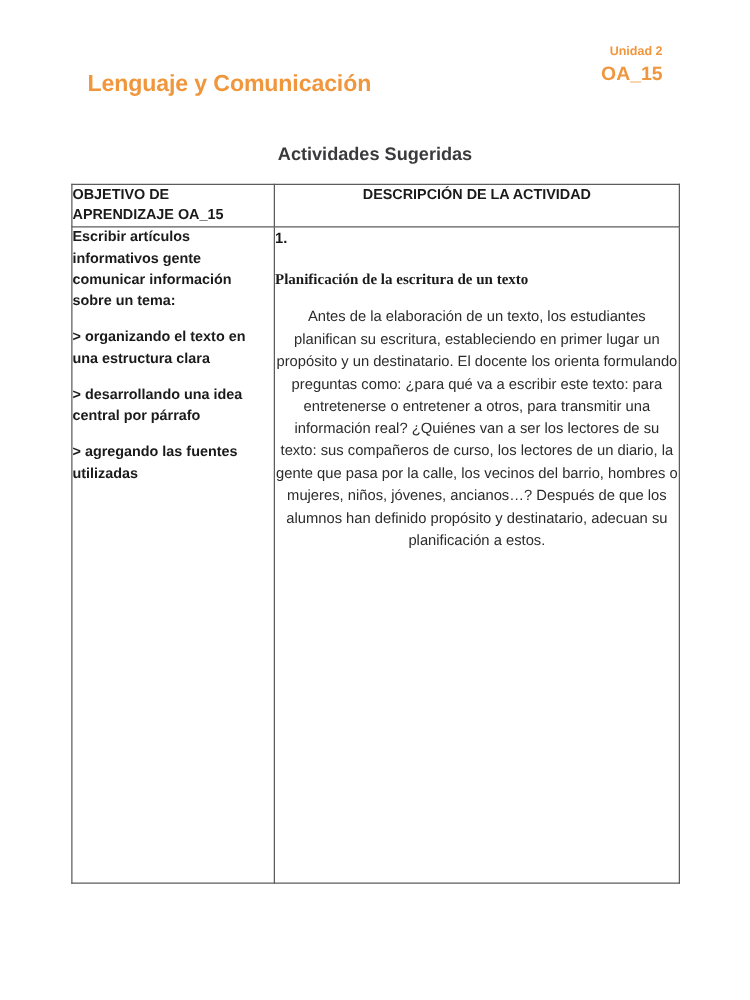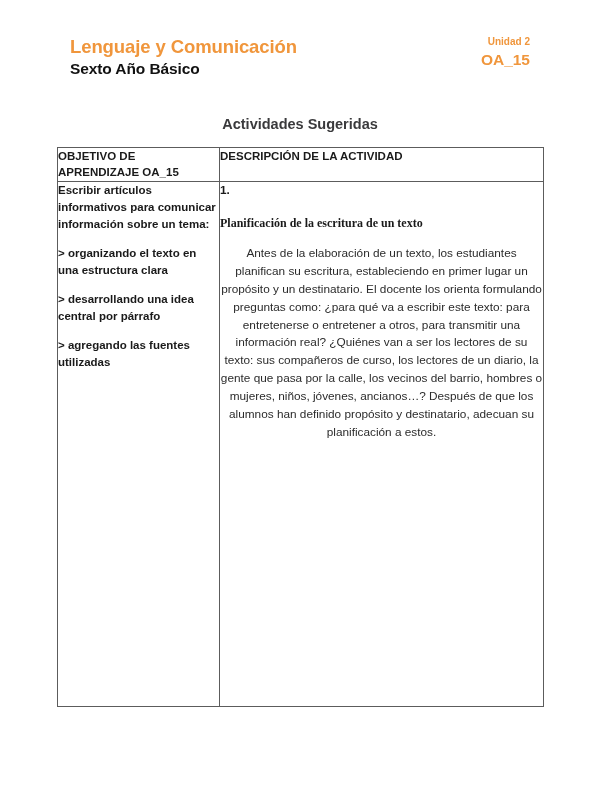--- a/index.html
+++ b/index.html
@@ -29,20 +29,21 @@
     left: 70px;
     top: 36px;
     line-height: 1.22;
   }
   .hdr-subject {
     font-size: 18.5px;
     font-weight: bold;
     color: #f0963c;
     letter-spacing: -0.1px;
     white-space: nowrap;
+    margin-top: 20px;
   }
   .hdr-grade {
     font-size: 15.5px;
     font-weight: bold;
     color: #111111;
     letter-spacing: -0.1px;
     white-space: nowrap;
     margin-top: 1px;
   }
   .hdr-right {
@@ -102,21 +103,21 @@
   .th-objective {
     text-align: left;
     font-size: 11.5px;
     font-weight: bold;
     color: #1a1a1a;
     padding: 5px 6px 6px 7px;
     line-height: 1.42;
   }
   .th-objective .th-line { display: block; }
   .th-description {
-    text-align: left;
+    text-align: center;
     font-size: 11.5px;
     font-weight: bold;
     color: #1a1a1a;
     padding: 5px 6px 6px 6px;
     line-height: 1.42;
     vertical-align: top;
     margin-top: 12px;
   }
 
   .td-objective {
@@ -154,21 +155,20 @@
     margin: 0;
     text-align: center;
   }
 </style>
 </head>
 <body>
 
 <div class="page-header">
   <div class="hdr-left">
     <div class="hdr-subject">Lenguaje y Comunicación</div>
-    <div class="hdr-grade">Sexto Año Básico</div>
   </div>
   <div class="hdr-right">
     <div class="hdr-unit">Unidad 2</div>
     <div class="hdr-oa">OA_15</div>
   </div>
 </div>
 
 <div class="section-title">Actividades Sugeridas</div>
 
 <table class="activities-table">
@@ -181,21 +181,21 @@
       <th class="th-objective">
         <span class="th-line">OBJETIVO DE</span>
         <span class="th-line">APRENDIZAJE OA_15</span>
       </th>
       <th class="th-description">DESCRIPCIÓN DE LA ACTIVIDAD</th>
     </tr>
   </thead>
   <tbody>
     <tr>
       <td class="td-objective">
-        <p>Escribir artículos informativos para comunicar información sobre un tema:</p>
+        <p>Escribir artículos informativos gente comunicar información sobre un tema:</p>
         <p>&gt; organizando el texto en una estructura clara</p>
         <p>&gt; desarrollando una idea central por párrafo</p>
         <p>&gt; agregando las fuentes utilizadas</p>
       </td>
       <td class="td-description">
         <p class="act-number">1.</p>
         <p class="act-heading">Planificación de la escritura de un texto</p>
         <p class="act-body">Antes de la elaboración de un texto, los estudiantes planifican su escritura, estableciendo en primer lugar un propósito y un destinatario. El docente los orienta formulando preguntas como: ¿para qué va a escribir este texto: para entretenerse o entretener a otros, para transmitir una información real? ¿Quiénes van a ser los lectores de su texto: sus compañeros de curso, los lectores de un diario, la gente que pasa por la calle, los vecinos del barrio, hombres o mujeres, niños, jóvenes, ancianos…? Después de que los alumnos han definido propósito y destinatario, adecuan su planificación a estos.</p>
       </td>
     </tr>

